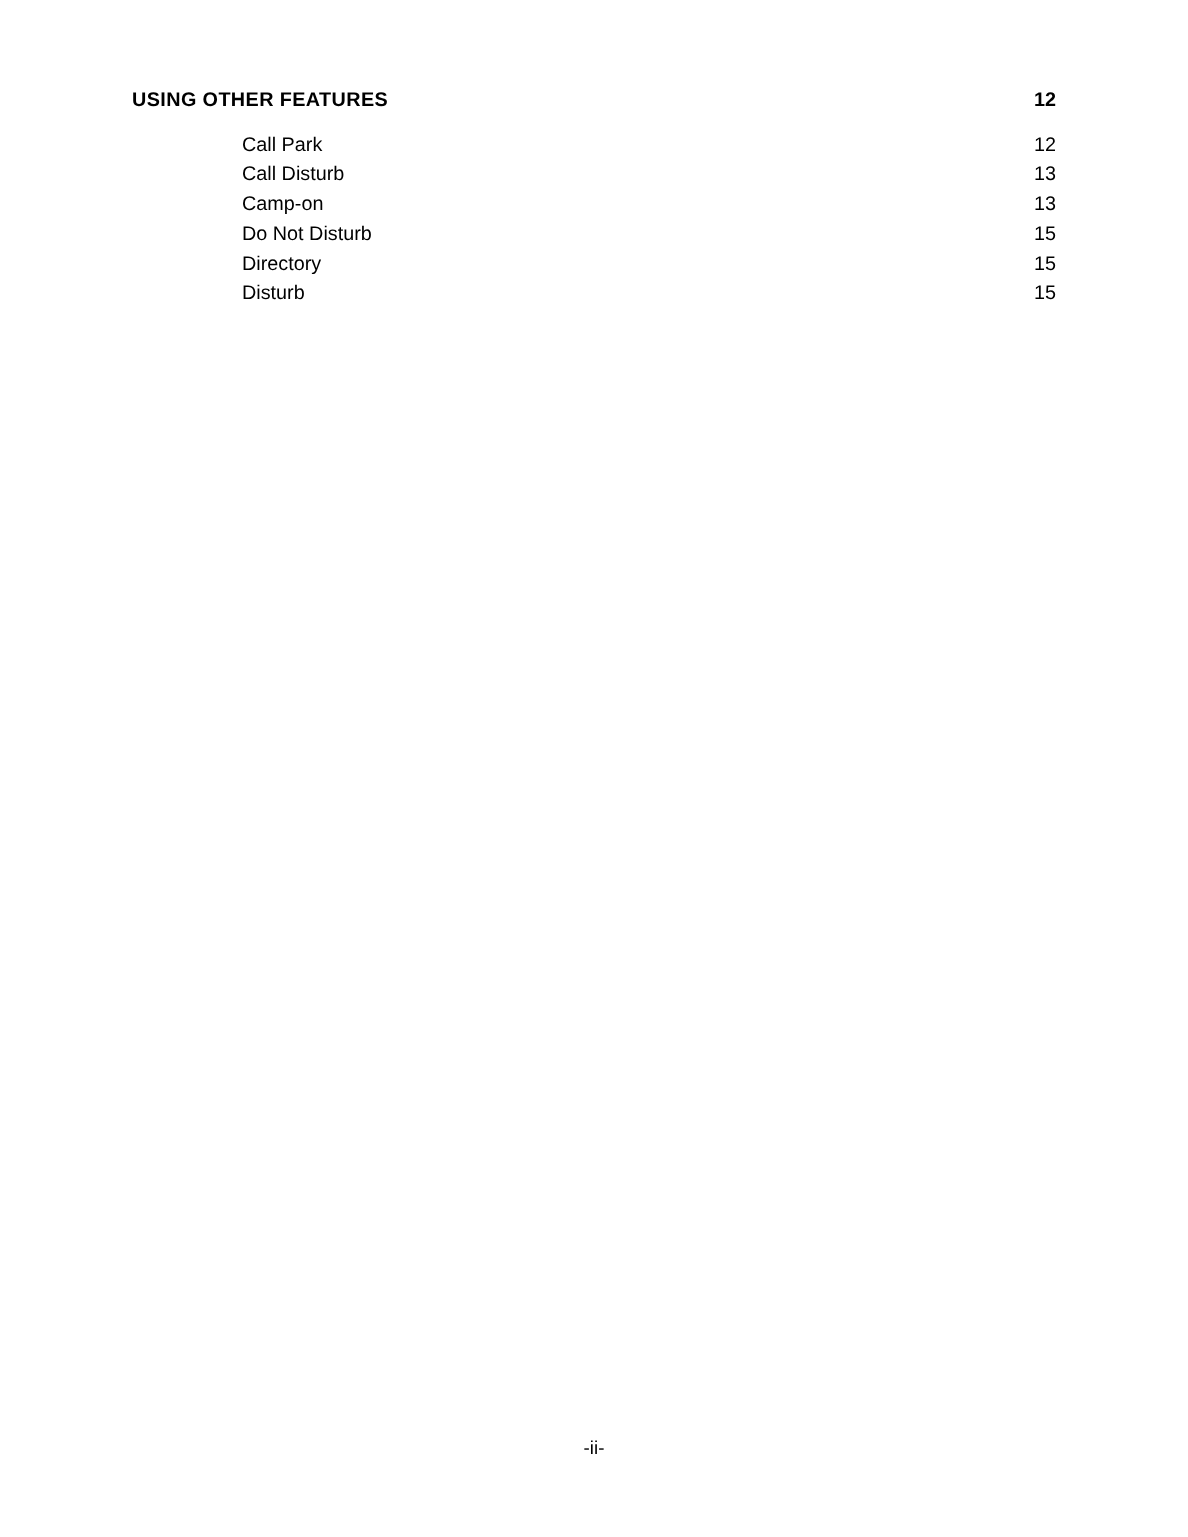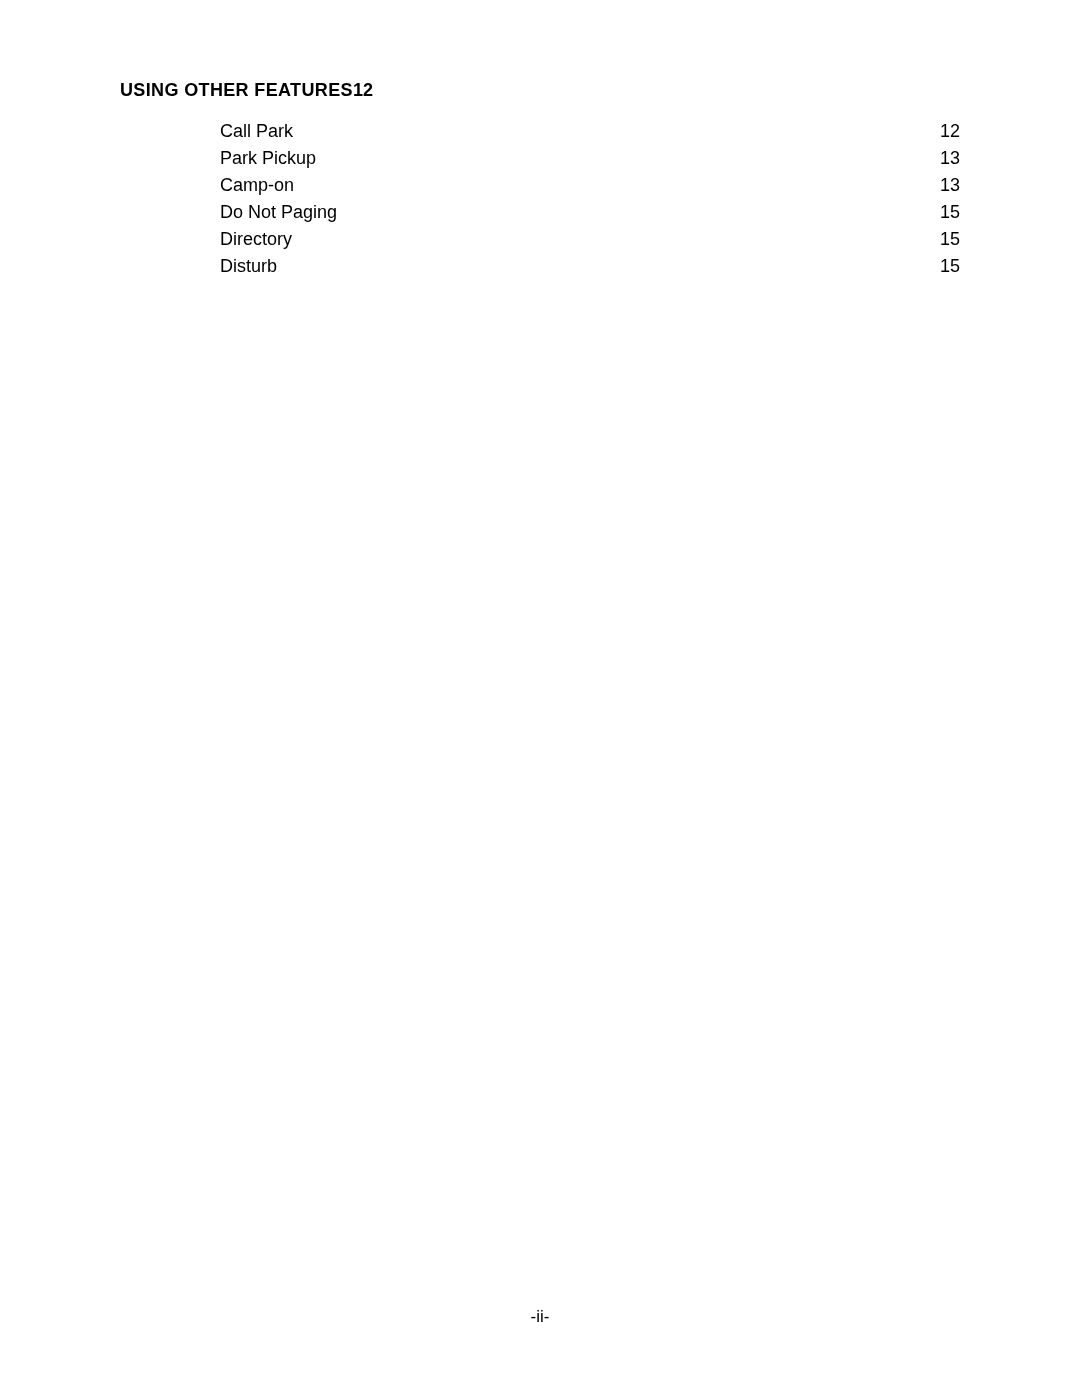--- a/index.html
+++ b/index.html
@@ -29,20 +29,21 @@
 
     .toc-row {
       display: flex;
       justify-content: space-between;
       align-items: center;
       margin-bottom: 6px;
     }
 
     .toc-heading-row {
       display: flex;
+      justify-content: space-between;
       align-items: baseline;
       margin-bottom: 20px;
     }
 
     .toc-heading {
       font-weight: bold;
       font-size: 18px;
       letter-spacing: 0.02em;
     }
 
@@ -77,29 +78,29 @@
 <div class="toc-section">
       <div class="toc-heading-row">
         <span class="toc-heading">USING OTHER FEATURES</span>
         <span class="toc-heading-page">12</span>
       </div>
       <div class="toc-row">
         <span class="toc-item-label">Call Park</span>
         <span class="toc-item-page">12</span>
       </div>
       <div class="toc-row">
-        <span class="toc-item-label">Park Pickup</span>
+        <span class="toc-item-label">Call Disturb</span>
         <span class="toc-item-page">13</span>
       </div>
       <div class="toc-row">
         <span class="toc-item-label">Camp-on</span>
         <span class="toc-item-page">13</span>
       </div>
       <div class="toc-row">
-        <span class="toc-item-label">Do Not Paging</span>
+        <span class="toc-item-label">Do Not Disturb</span>
         <span class="toc-item-page">15</span>
       </div>
       <div class="toc-row">
         <span class="toc-item-label">Directory</span>
         <span class="toc-item-page">15</span>
       </div>
       <div class="toc-row">
         <span class="toc-item-label">Disturb</span>
         <span class="toc-item-page">15</span>
       </div>

